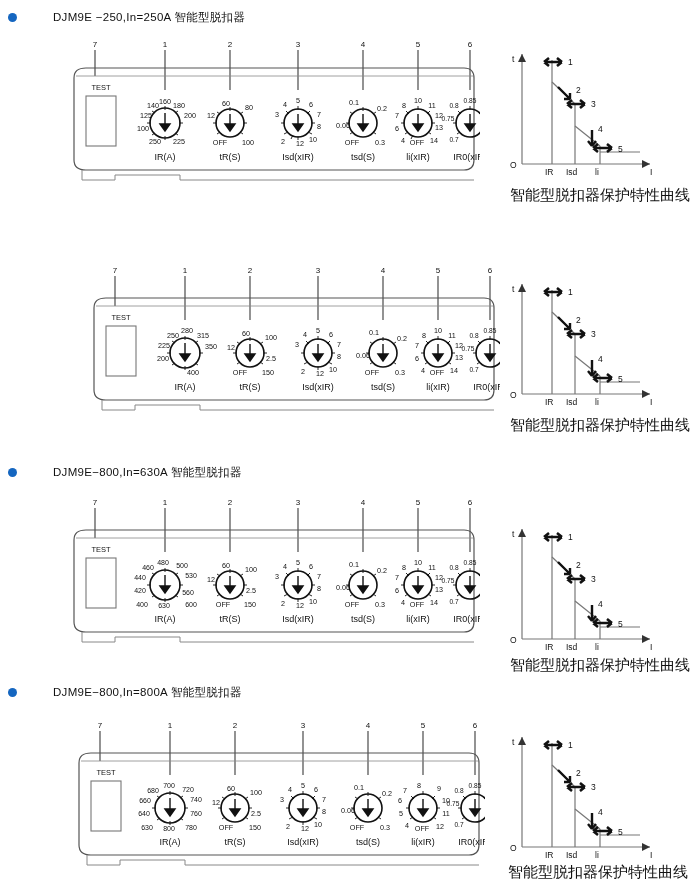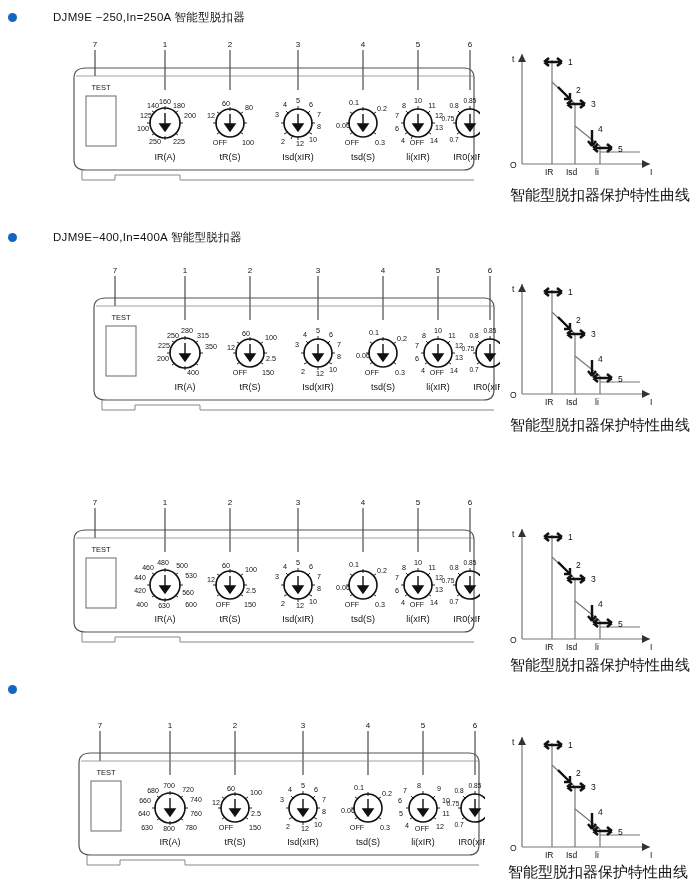--- a/index.html
+++ b/index.html
@@ -247,24 +247,20 @@
         <text x="45" y="133">IR</text>
         <text x="66" y="133">Isd</text>
         <text x="95" y="133">li</text>
       </g>
     </svg>
   </div>
   <div class="cap" style="left:510px;top:186px;">智能型脱扣器保护特性曲线</div>
 </section>
 
 <section class="panel" style="top:220px;">
-  <div class="hdr">
-    <span class="bullet" style="background: rgb(21, 102, 192);"></span>
-    <span class="hdr-title cjk">DJM9E−400,In=400A  智能型脱扣器</span>
-  </div>
 
   <div class="device" style="left:80px;top:48px;">
     <svg class="dev-svg" width="420" height="150" viewBox="0 0 420 150">
       <g stroke="#3a3a3a" stroke-width="1.1" fill="none">
         <line x1="35" y1="8" x2="35" y2="38"></line>
           <line x1="105" y1="8" x2="105" y2="52"></line>
         <line x1="170" y1="8" x2="170" y2="52"></line>
           <line x1="238" y1="8" x2="238" y2="52"></line>
         <line x1="303" y1="8" x2="303" y2="52"></line>
           <line x1="358" y1="8" x2="358" y2="52"></line>
@@ -470,20 +466,24 @@
         <text x="45" y="133">IR</text>
         <text x="66" y="133">Isd</text>
         <text x="95" y="133">li</text>
       </g>
     </svg>
   </div>
   <div class="cap" style="left:510px;top:196px;">智能型脱扣器保护特性曲线</div>
 </section>
 
 <section class="panel" style="top:455px;">
+  <div class="hdr">
+    <span class="bullet" style="background: rgb(21, 102, 192);"></span>
+    <span class="hdr-title cjk">DJM9E−800,In=630A 智能型脱扣器</span>
+  </div>
 
   <div class="device" style="left:60px;top:45px;">
     <svg class="dev-svg" width="420" height="150" viewBox="0 0 420 150">
       <g stroke="#3a3a3a" stroke-width="1.1" fill="none">
         <line x1="35" y1="8" x2="35" y2="38"></line>
           <line x1="105" y1="8" x2="105" y2="52"></line>
         <line x1="170" y1="8" x2="170" y2="52"></line>
           <line x1="238" y1="8" x2="238" y2="52"></line>
         <line x1="303" y1="8" x2="303" y2="52"></line>
           <line x1="358" y1="8" x2="358" y2="52"></line>
@@ -694,20 +694,21 @@
         <text x="95" y="133">li</text>
       </g>
     </svg>
   </div>
   <div class="cap" style="left:510px;top:201px;">智能型脱扣器保护特性曲线</div>
 </section>
 
 <section class="panel" style="top:675px;">
   <div class="hdr">
     <span class="bullet" style="background: rgb(21, 102, 192);"></span>
+    <span class="hdr-title cjk">DJM9E−800,In=800A  智能型脱扣器</span>
   </div>
 
   <div class="device" style="left:65px;top:48px;">
     <svg class="dev-svg" width="420" height="150" viewBox="0 0 420 150">
       <g stroke="#3a3a3a" stroke-width="1.1" fill="none">
         <line x1="35" y1="8" x2="35" y2="38"></line>
           <line x1="105" y1="8" x2="105" y2="52"></line>
         <line x1="170" y1="8" x2="170" y2="52"></line>
           <line x1="238" y1="8" x2="238" y2="52"></line>
         <line x1="303" y1="8" x2="303" y2="52"></line>

